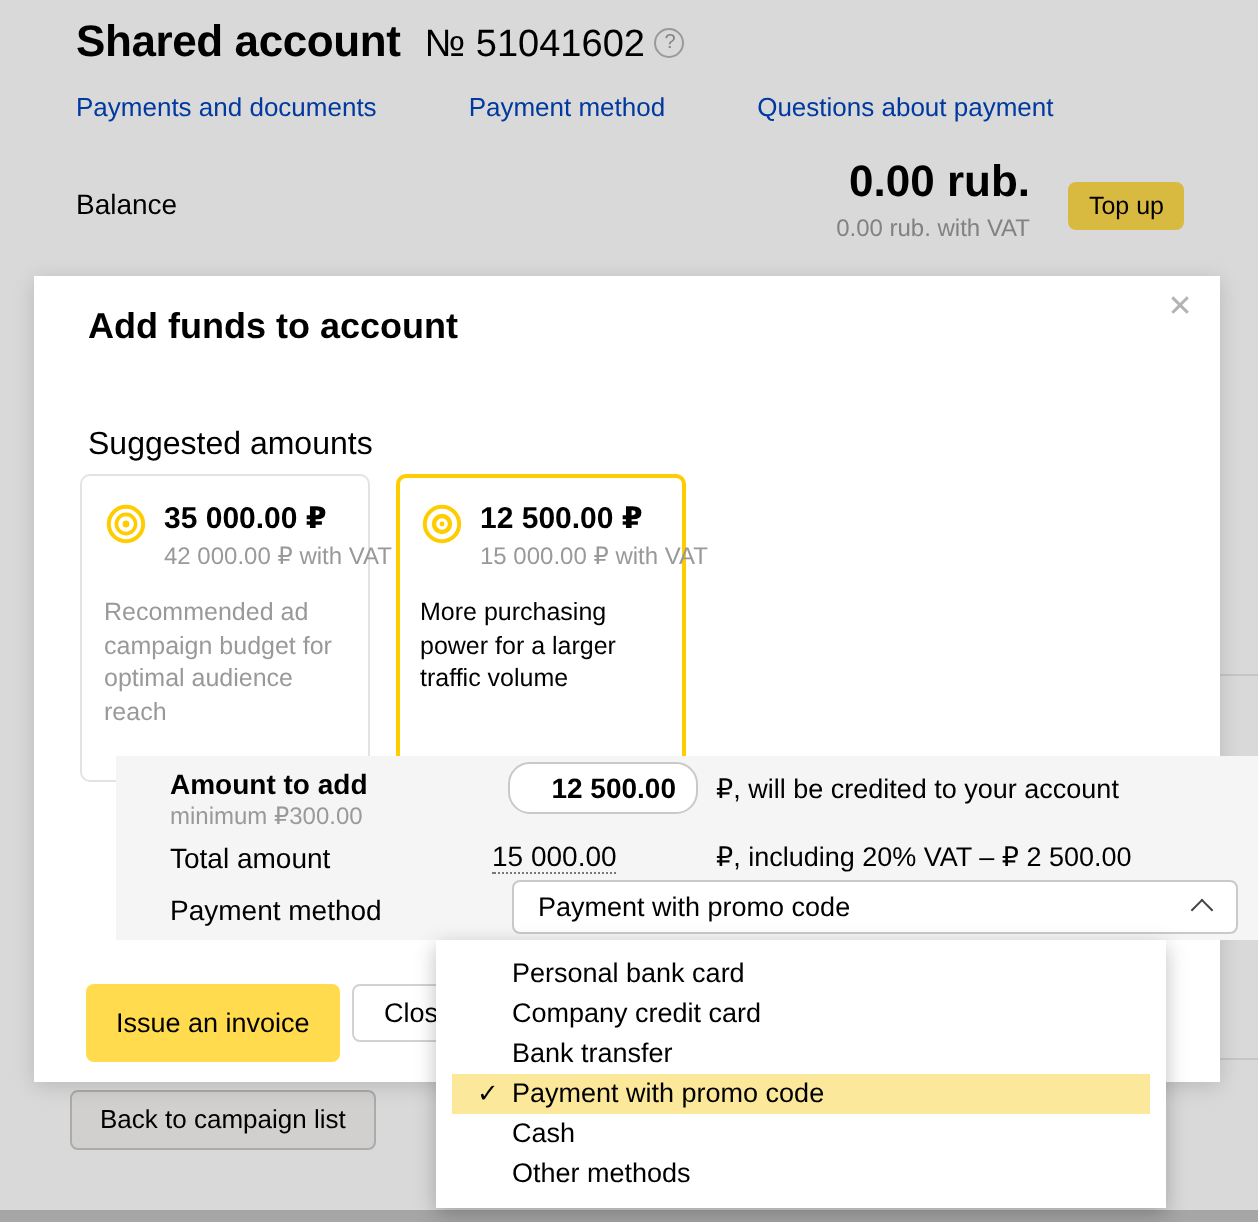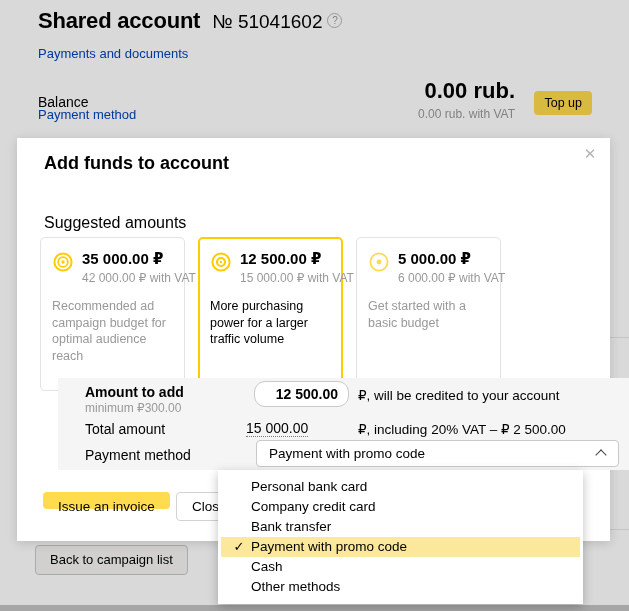--- a/index.html
+++ b/index.html
@@ -7,21 +7,21 @@
   .stage {
     position:relative; width:629px; height:611px; overflow:hidden;
     font-family:"Liberation Sans","DejaVu Sans",sans-serif; background:#fff; color:#000;
   }
   
   .page { position:absolute; inset:0; background:#fff; }
   .page-title { position:absolute; left:38px; top:8px; font-size:22px; font-weight:bold; letter-spacing:-0.2px; }
   .acct-num { font-size:19px; font-weight:normal; margin-left:12px; letter-spacing:0; }
   .help-icon { display:inline-block; width:15px; height:15px; border:1px solid #b5b5b5; border-radius:50%;
     font-size:10px; line-height:13px; text-align:center; color:#9a9a9a; vertical-align:4px; margin-left:5px; font-weight:normal;}
-  .page-nav { position:absolute; left:38px; top:46px; display:flex; gap:46px; font-size:13px;flex-direction:column; }
+  .page-nav { position:absolute; left:38px; top:46px; display:flex; gap:46px; font-size:13px; }
   .page-nav a { color:#0044bb; text-decoration:none; }
   .balance-label { position:absolute; left:38px; top:94px; font-size:14px; }
   .balance-right { position:absolute; right:114px; top:78px; text-align:right; }
   .balance-amount { font-size:22px; font-weight:bold; }
   .balance-vat { font-size:12px; color:#999; margin-top:3px; }
   .topup-btn { position:absolute; right:37px; top:91px; height:24px; line-height:24px; padding:0 10px;
     background:#ffdb4d; border:none; border-radius:4px; font-size:12.5px; font-family:inherit; cursor:pointer; }
   .back-btn { position:absolute; left:35px; top:545px; height:30px; line-height:28px; padding:0 14px;
     background:#f6f5f3; border:1px solid #c9c9c7; border-radius:4px; font-size:13px; font-family:inherit; cursor:pointer; }
   .gline { position:absolute; right:0; width:19px; height:1px; background:#e8e8e8; }
@@ -57,27 +57,27 @@
   .f-label2 { position:absolute; left:27px; top:43px; font-size:14px; }
   .f-total { position:absolute; left:188px; top:42px; width:95px; font-size:14px; }
   .f-total span { border-bottom:1px dotted #777; cursor:pointer; }
   .f-note2 { position:absolute; left:300px; top:43px; }
   .f-label3 { position:absolute; left:27px; top:69px; font-size:14px; }
   .select-box { position:absolute; left:198px; top:62px; width:363px; height:27px; background:#fff;
     border:1px solid #c9c9c9; border-radius:4px; font-size:13.5px; line-height:25px; padding-left:12px; cursor:pointer; }
   .chevron-up { position:absolute; right:13px; top:10px; width:8px; height:8px; border-left:1.5px solid #444;
     border-top:1.5px solid #444; transform:rotate(45deg); }
   
-  .invoice-btn { position:absolute; left:26px; top:354px; height:17px; line-height:29px; padding:0 15px;
+  .invoice-btn { position:absolute; left:26px; top:354px; height:39px; line-height:29px; padding:0 15px;
     background:#ffdb4d; border:none; border-radius:4px; font-size:13.5px; font-family:inherit; cursor:pointer; }
   .close-btn { position:absolute; left:159px; top:354px; height:29px; line-height:27px; padding:0 15px;
     background:#fff; border:1px solid #d2d2d2; border-radius:4px; font-size:13.5px; font-family:inherit; cursor:pointer; }
   
   .dropdown { position:absolute; left:218px; top:470px; width:365px; z-index:30; background:#fff;
-    box-shadow:0 3px 10px rgba(0,0,0,0.25); padding:7px 3px; }
+    box-shadow:0 3px 10px rgba(0,0,0,0.25); padding:7px 8px; }
   .dd-item { position:relative; height:20px; line-height:20px; padding-left:30px; font-size:13.5px; cursor:pointer; white-space:nowrap; }
   .dd-item.selected { background:#fbe89b; }
   .dd-check { position:absolute; left:9px; top:0; width:18px; text-align:center; font-size:13px; }
 </style>
 </head>
 <body>
 
 <div class="stage">
 
   <div class="page">
@@ -140,33 +140,20 @@
             <circle cx="11" cy="11" r="1.2" fill="#fc0"></circle>
           </svg>
           <div class="card-amounts">
             <div class="card-amount">12 500.00 ₽</div>
             <div class="card-vat">15 000.00 ₽ with VAT</div>
           </div>
         </div>
         <div class="card-desc">More purchasing power for a larger traffic volume</div>
       </div>
 
-      <div class="card">
-        <div class="card-top">
-          <svg class="card-icon" viewBox="0 0 22 22">
-            <circle cx="11" cy="11" r="8.6" fill="none" stroke="#ffd94d" stroke-width="1.7"></circle>
-            <circle cx="11" cy="11" r="2.4" fill="#ffd94d"></circle>
-          </svg>
-          <div class="card-amounts">
-            <div class="card-amount">5 000.00 ₽</div>
-            <div class="card-vat">6 000.00 ₽ with VAT</div>
-          </div>
-        </div>
-        <div class="card-desc">Get started with a basic budget</div>
-      </div>
     </div>
 
     <div class="form-section">
       <div class="f-label1">Amount to add</div>
       <div class="f-min">minimum ₽300.00</div>
       <input class="amount-input" value="12 500.00" style="">
       <div class="f-note1">₽, will be credited to your account</div>
 
       <div class="f-label2">Total amount</div>
       <div class="f-total"><span>15 000.00</span></div>

